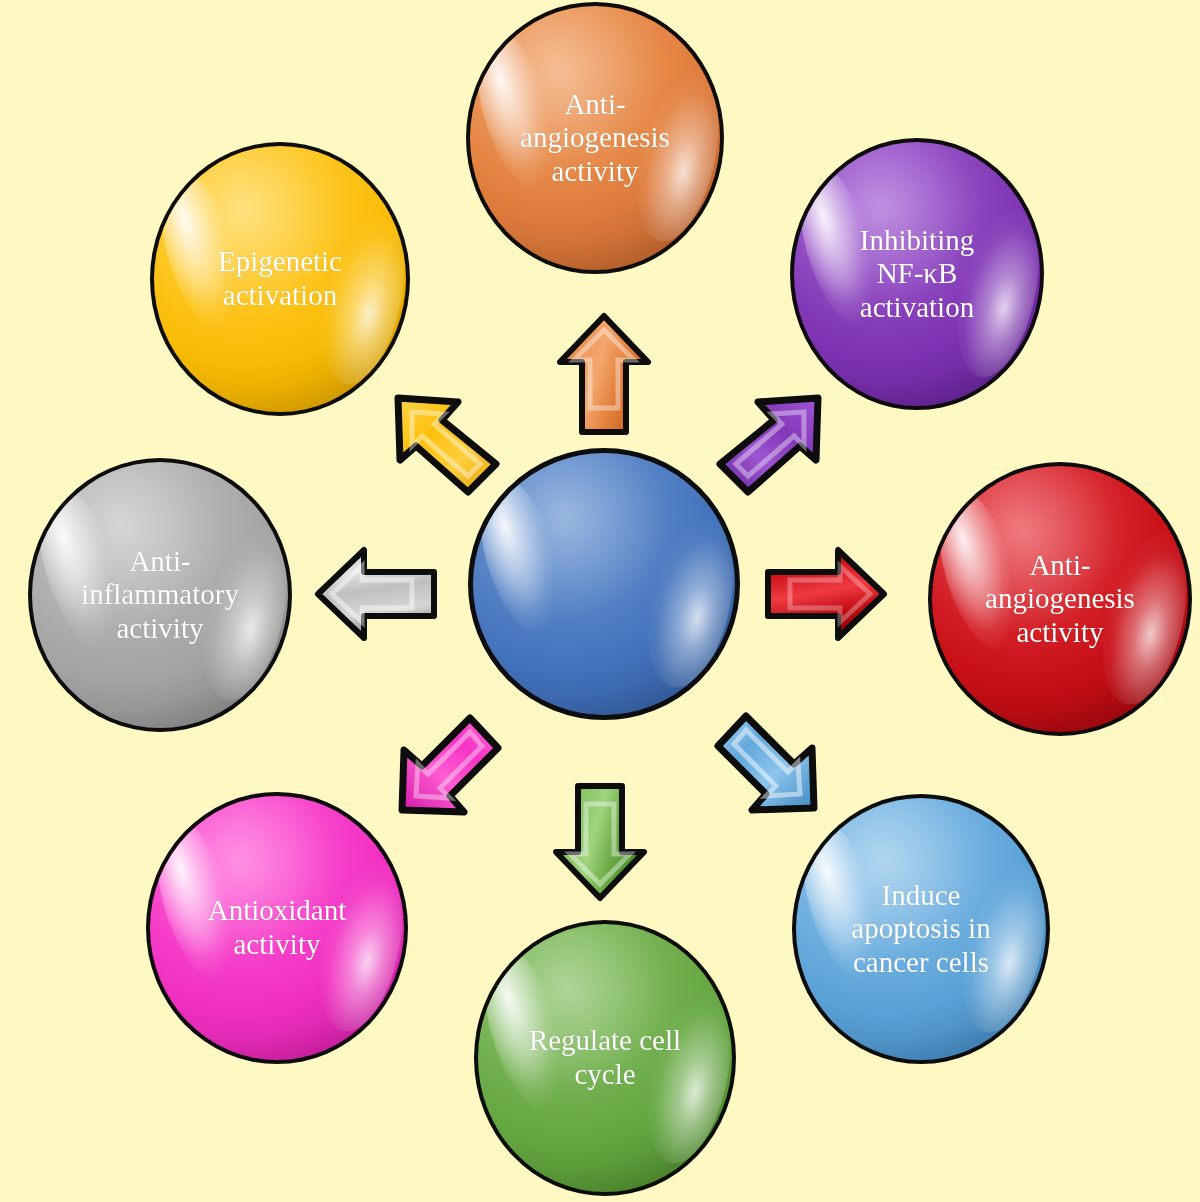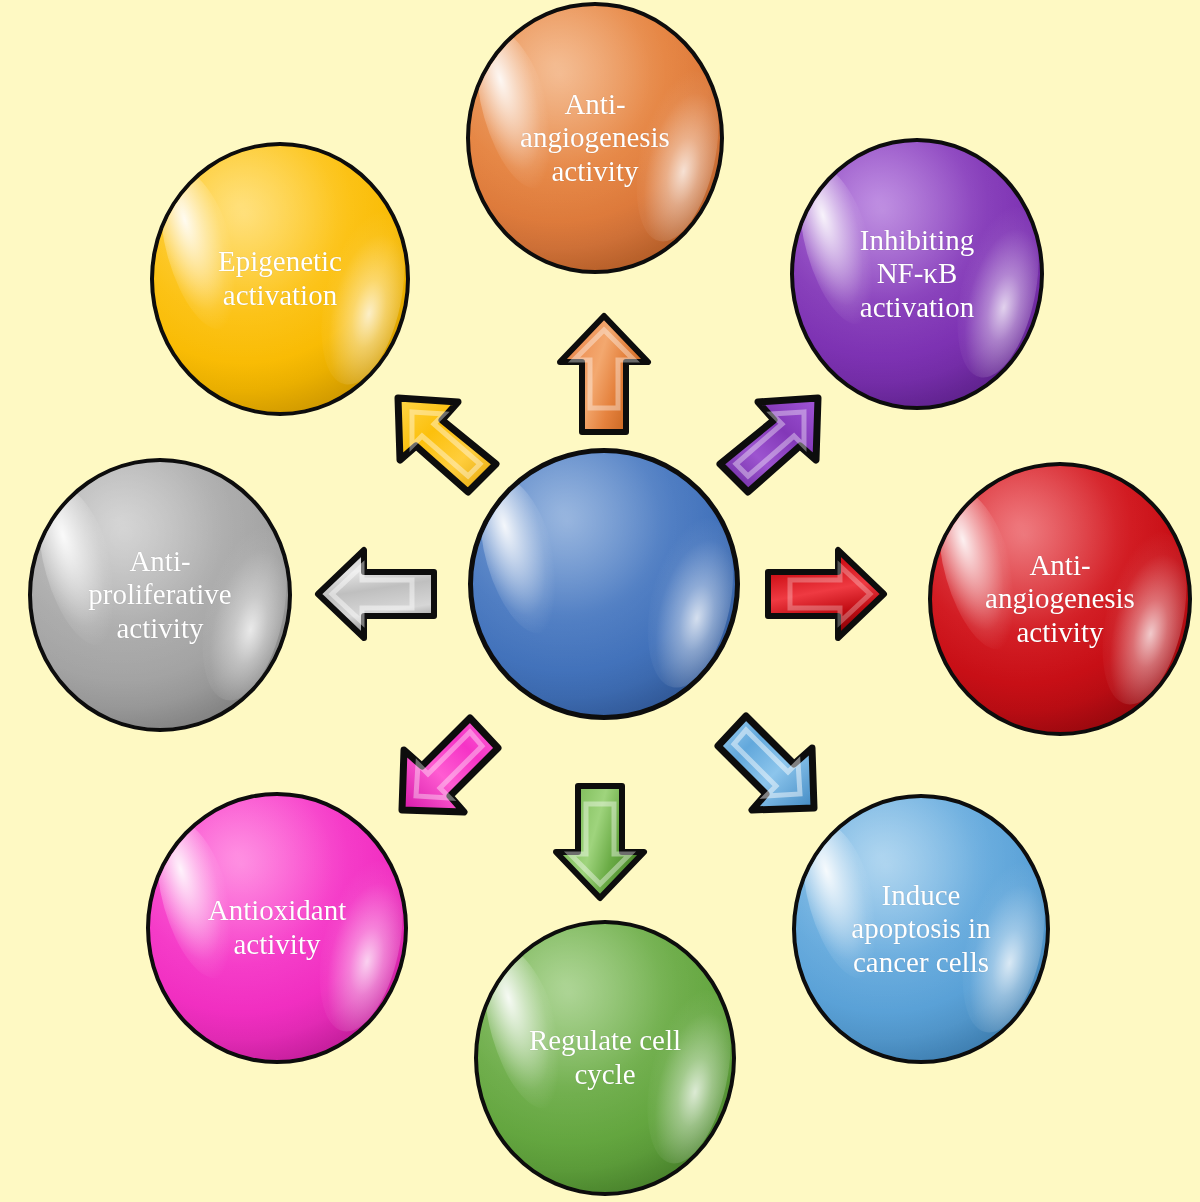--- a/index.html
+++ b/index.html
@@ -311,21 +311,21 @@
 
   <div class="node" id="node-antioxidant" style="background:
          radial-gradient(circle at 34% 22%, #ff62d6 0%, #f533c6 42%, #ee2cbe 70%, #c4129a 100%);">
     <span class="inner-shade"></span>
     <span class="label"><span>Antioxidant</span><br><span>activity</span></span>
   </div>
 
   <div class="node" id="node-antiangio" style="background:
          radial-gradient(circle at 34% 22%, #c4c4c4 0%, #a9a9a9 42%, #a0a0a0 70%, #7d7d7d 100%);">
     <span class="inner-shade"></span>
-    <span class="label"><span>Anti-</span><br><span>proliferative</span><br><span>activity</span></span>
+    <span class="label"><span>Anti-</span><br><span>inflammatory</span><br><span>activity</span></span>
   </div>
 
   <div class="node" id="node-epigenetic" style="background:
          radial-gradient(circle at 34% 22%, #ffd447 0%, #fcc00c 42%, #f7b900 70%, #d99c00 100%);">
     <span class="inner-shade"></span>
     <span class="label"><span>Epigenetic</span><br><span>activation</span></span>
   </div>
 
   <div class="node" id="node-center" style="background:
          radial-gradient(circle at 34% 22%, #6e98d2 0%, #4878c0 42%, #3f6fb8 70%, #2a5194 100%);">

